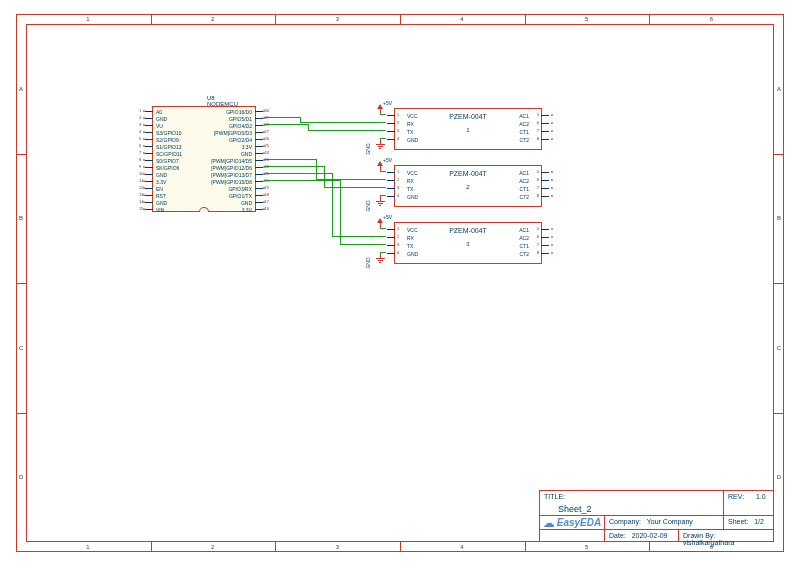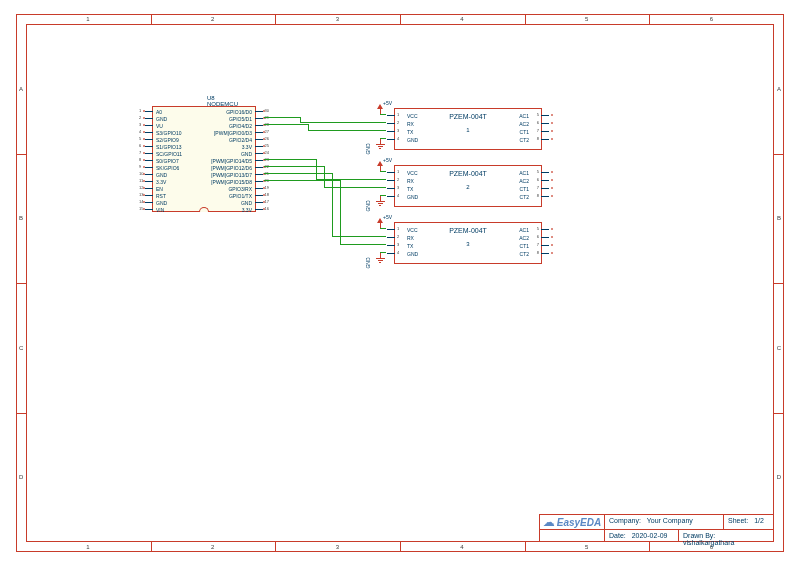--- a/index.html
+++ b/index.html
@@ -385,20 +385,30 @@
       <div class="wire h" style="left: 324px; top: 187px; width: 62px;"></div>
       <div class="wire h" style="left: 264px; top: 173px; width: 68px;"></div>
       <div class="wire v" style="left: 332px; top: 173px; height: 63px;"></div>
       <div class="wire h" style="left: 332px; top: 236px; width: 54px;"></div>
       <div class="wire h" style="left: 264px; top: 180px; width: 76px;"></div>
       <div class="wire v" style="left: 340px; top: 180px; height: 64px;"></div>
       <div class="wire h" style="left: 340px; top: 244px; width: 46px;"></div>
     </div>
 
   <div class="titleblock">
+    <div class="row" style="height:24px;">
+      <div class="cell" style="flex:1;">
+        <span class="label">TITLE:</span>
+        <div style="margin-top:4px;margin-left:14px;font-size:9px;">Sheet_2</div>
+      </div>
+      <div class="cell" style="width:50px;">
+        <span class="label">REV:</span>
+        <span style="margin-left:6px;">1.0</span>
+      </div>
+    </div>
     <div class="row" style="height:14px;">
       <div class="cell" style="width:64px;display:flex;align-items:center;justify-content:center;">
         <span style="color:#5A88C4;font-size:12px;margin-right:2px;">☁</span>
         <span class="eda-logo">EasyEDA</span>
       </div>
       <div class="cell" style="flex:1;">
         <span class="label">Company:</span>
         <span>Your Company</span>
       </div>
       <div class="cell" style="width:50px;">

